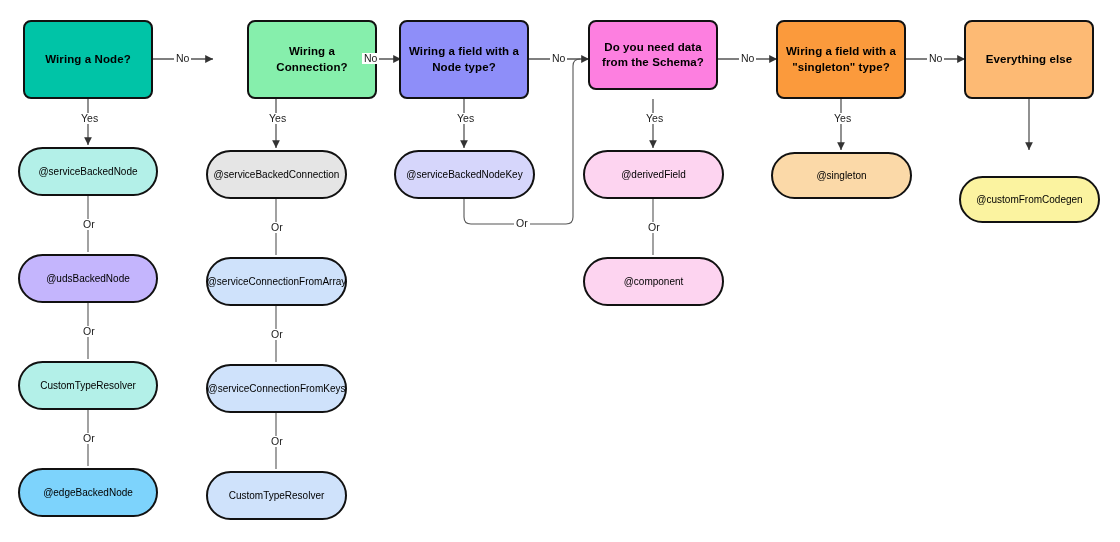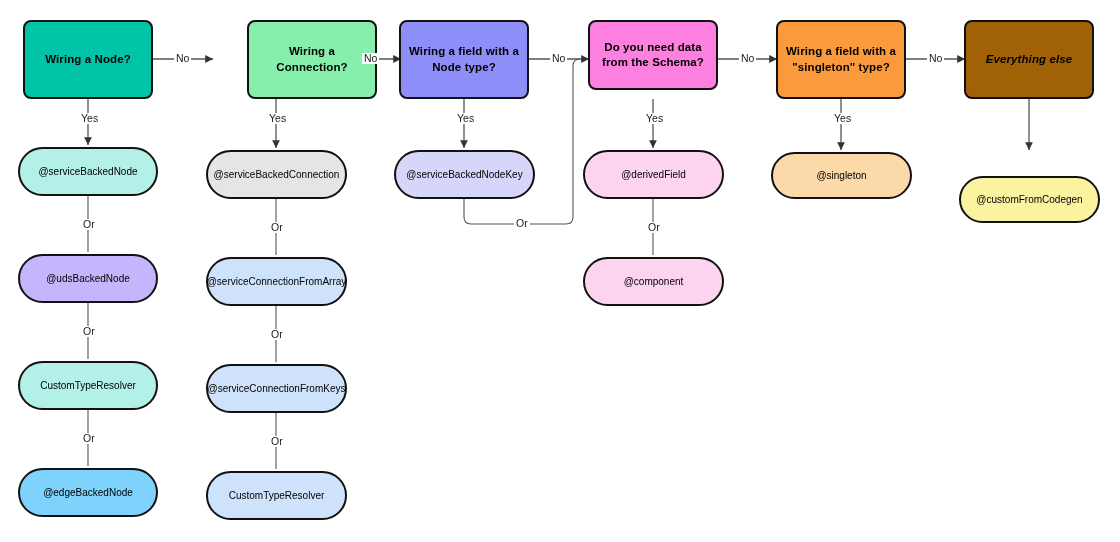--- a/index.html
+++ b/index.html
@@ -111,21 +111,21 @@
   <div class="node decision" style="left:23px;top:20px;width:130px;height:79px;background:#00c4a7;">Wiring a Node?</div>
 
   <div class="node decision" style="left:211px;top:20px;width:130px;height:79px;background:#86efac;margin-left:36px;">Wiring a Connection?</div>
 
   <div class="node decision" style="left:399px;top:20px;width:130px;height:79px;background:#8e8ef9;">Wiring a field with a Node type?</div>
 
   <div class="node decision" style="left:588px;top:20px;width:130px;height:70px;background:#fd7fe0;">Do you need data from the Schema?</div>
 
   <div class="node decision" style="left:776px;top:20px;width:130px;height:79px;background:#fb9a3c;">Wiring a field with a "singleton" type?</div>
 
-  <div class="node decision" style="left:964px;top:20px;width:130px;height:79px;background:#a16207;font-style:italic;">Everything else</div>
+  <div class="node decision" style="left:964px;top:20px;width:130px;height:79px;background:#fdba74;">Everything else</div>
 
   <div class="node pill" style="left:18px;top:147px;width:140px;height:49px;background:#b3f0e8;">@serviceBackedNode</div>
   <div class="node pill" style="left:18px;top:254px;width:140px;height:49px;background:#c4b5fd;">@udsBackedNode</div>
   <div class="node pill" style="left:18px;top:361px;width:140px;height:49px;background:#b3f0e8;">CustomTypeResolver</div>
   <div class="node pill" style="left:18px;top:468px;width:140px;height:49px;background:#7dd3fc;">@edgeBackedNode</div>
 
   <div class="node pill" style="left:206px;top:150px;width:141px;height:49px;background:#e5e5e5;">@serviceBackedConnection</div>
   <div class="node pill" style="left:206px;top:257px;width:141px;height:49px;background:#cfe2fb;">@serviceConnectionFromArray</div>
   <div class="node pill" style="left:206px;top:364px;width:141px;height:49px;background:#cfe2fb;">@serviceConnectionFromKeys</div>
   <div class="node pill" style="left:206px;top:471px;width:141px;height:49px;background:#cfe2fb;">CustomTypeResolver</div>

